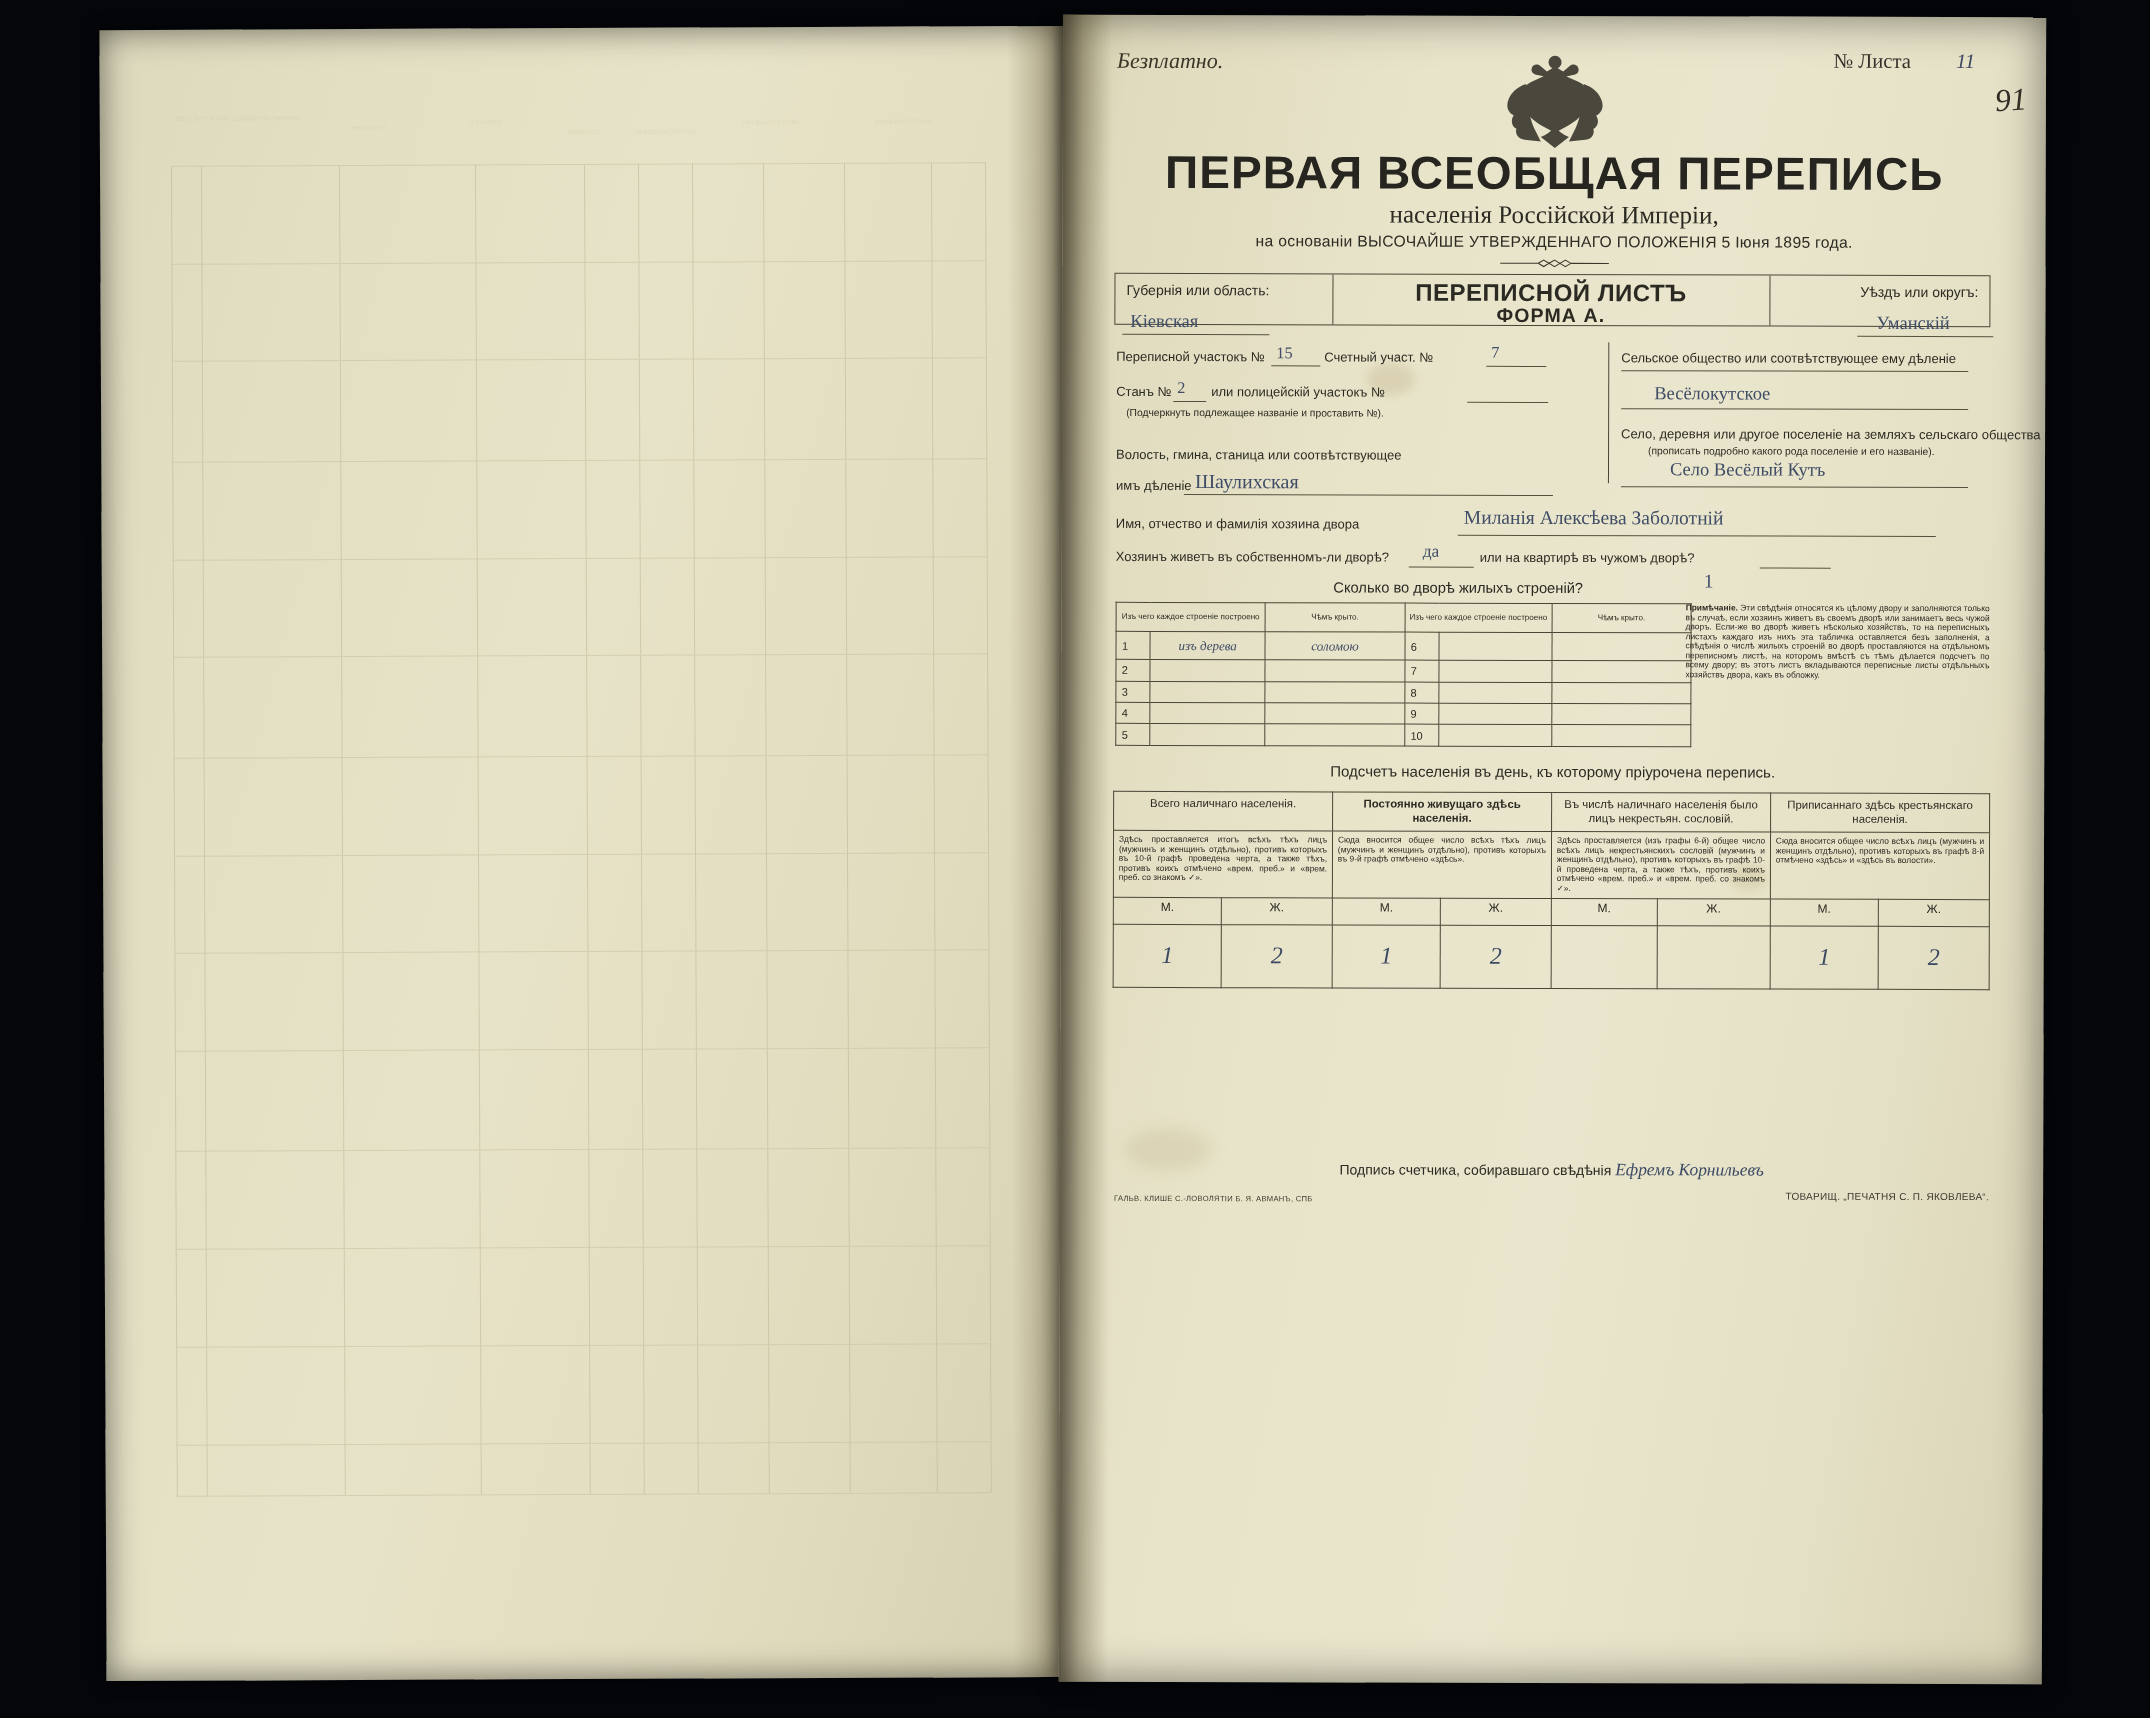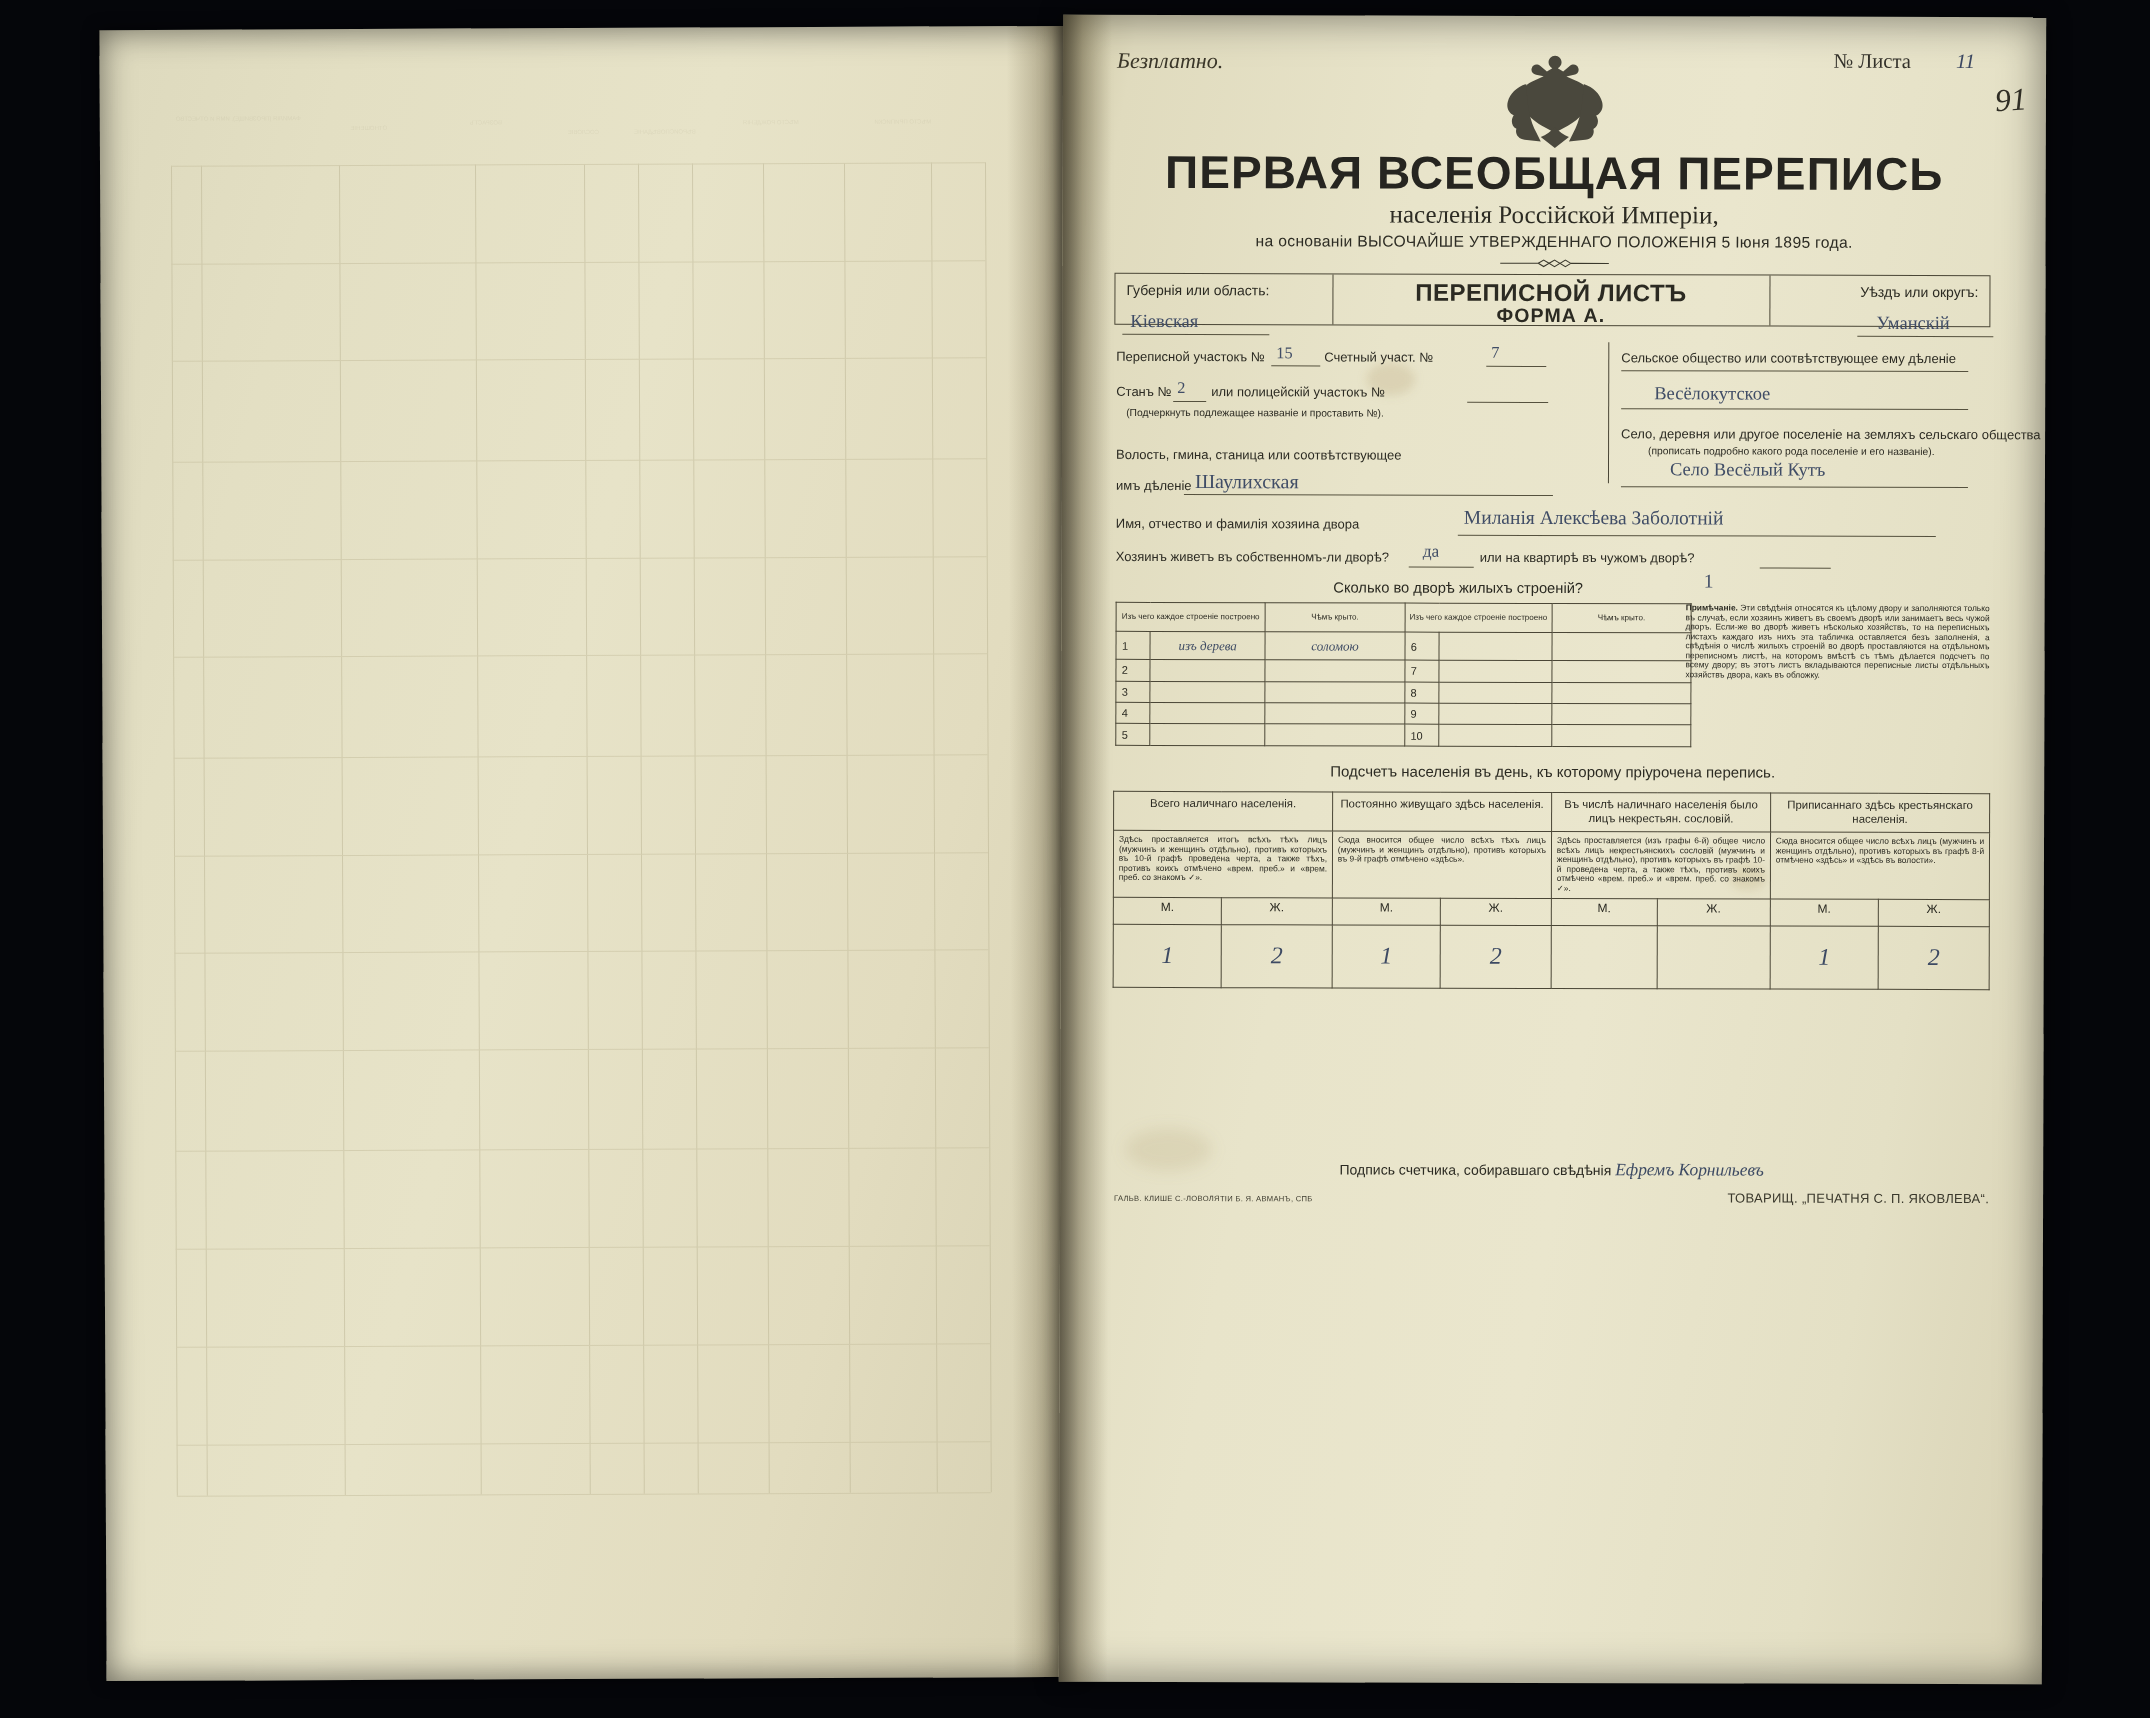--- a/index.html
+++ b/index.html
@@ -95,21 +95,21 @@
   .tbl-pop th.grp{text-align:center;font-size:11.4px;font-weight:normal;line-height:13.6px;padding:5.4px 4.3px;}
   .tbl-pop td.desc{font-size:8.4px;line-height:9.5px;text-align:justify;padding:4.3px 4.9px;}
   .tbl-pop td.mz{text-align:center;font-size:12px;height:22px;padding:2.2px 0;}
   .tbl-pop td.val{height:60px;text-align:center;vertical-align:middle;}
   .tbl-pop td.val span{font-size:24px;}
 
   .sign{position:absolute;left:0;right:0;top:998px;text-align:center;font-size:14px;
      font-family:"Liberation Sans",sans-serif;}
   .imprint-l{position:absolute;left:54px;top:1034px;font-size:7.6px;letter-spacing:0.3px;
      font-family:"Liberation Sans",sans-serif;color:#3a382c;}
-  .imprint-r{position:absolute;right:54px;top:1031px;font-size:13px;letter-spacing:0.3px;
+  .imprint-r{position:absolute;right:54px;top:1031px;font-size:10px;letter-spacing:0.3px;
      font-family:"Liberation Sans",sans-serif;color:#3a382c;}
 
   .bleed{position:absolute;opacity:.18;color:#4a4632;font-size:7px;line-height:8.1px;
      transform:scaleX(-1);font-family:"Liberation Sans",sans-serif;text-align:center;}
 </style>
 </head>
 <body>
 
 <div class="scan">
 
@@ -301,21 +301,21 @@
       <span>Эти свѣдѣнія относятся къ цѣлому двору и заполняются только въ случаѣ, если хозяинъ живетъ въ своемъ дворѣ или занимаетъ весь чужой дворъ. Если-же во дворѣ живетъ нѣсколько хозяйствъ, то на переписныхъ листахъ каждаго изъ нихъ эта табличка оставляется безъ заполненія, а свѣдѣнія о числѣ жилыхъ строеній во дворѣ проставляются на отдѣльномъ переписномъ листѣ, на которомъ вмѣстѣ съ тѣмъ дѣлается подсчетъ по всему двору; въ этотъ листъ вкладываются переписные листы отдѣльныхъ хозяйствъ двора, какъ въ обложку.</span>
     </div>
 
     <div class="subcount" style="top:747px;">Подсчетъ населенія въ день, къ которому пріурочена перепись.</div>
 
     <div class="tbl-pop" style="top:776px;">
       <table>
         <tbody>
             <tr>
           <th class="grp" colspan="2" style="width:25%;">Всего наличнаго населенія.</th>
-          <th class="grp" colspan="2" style="width:25%;">Постоянно живущаго здѣсь населенія.</th>
+          <th class="grp" colspan="2" style="width:25%;font-weight:bold;">Постоянно живущаго здѣсь населенія.</th>
           <th class="grp" colspan="2" style="width:25%;">Въ числѣ наличнаго населенія было лицъ некрестьян. сословій.</th>
           <th class="grp" colspan="2" style="width:25%;">Приписаннаго здѣсь крестьянскаго населенія.</th>
         </tr>
         <tr>
           <td class="desc" colspan="2">Здѣсь проставляется итогъ всѣхъ тѣхъ лицъ (мужчинъ и женщинъ отдѣльно), противъ которыхъ въ 10-й графѣ проведена черта, а также тѣхъ, противъ коихъ отмѣчено «врем. преб.» и «врем. преб. со знакомъ ✓».</td>
           <td class="desc" colspan="2">Сюда вносится общее число всѣхъ тѣхъ лицъ (мужчинъ и женщинъ отдѣльно), противъ которыхъ въ 9-й графѣ отмѣчено «здѣсь».</td>
           <td class="desc" colspan="2">Здѣсь проставляется (изъ графы 6-й) общее число всѣхъ лицъ некрестьянскихъ сословій (мужчинъ и женщинъ отдѣльно), противъ которыхъ въ графѣ 10-й проведена черта, а также тѣхъ, противъ коихъ отмѣчено «врем. преб.» и «врем. преб. со знакомъ ✓».</td>
           <td class="desc" colspan="2">Сюда вносится общее число всѣхъ лицъ (мужчинъ и женщинъ отдѣльно), противъ которыхъ въ графѣ 8-й отмѣчено «здѣсь» и «здѣсь въ волости».</td>
         </tr>
         <tr>

